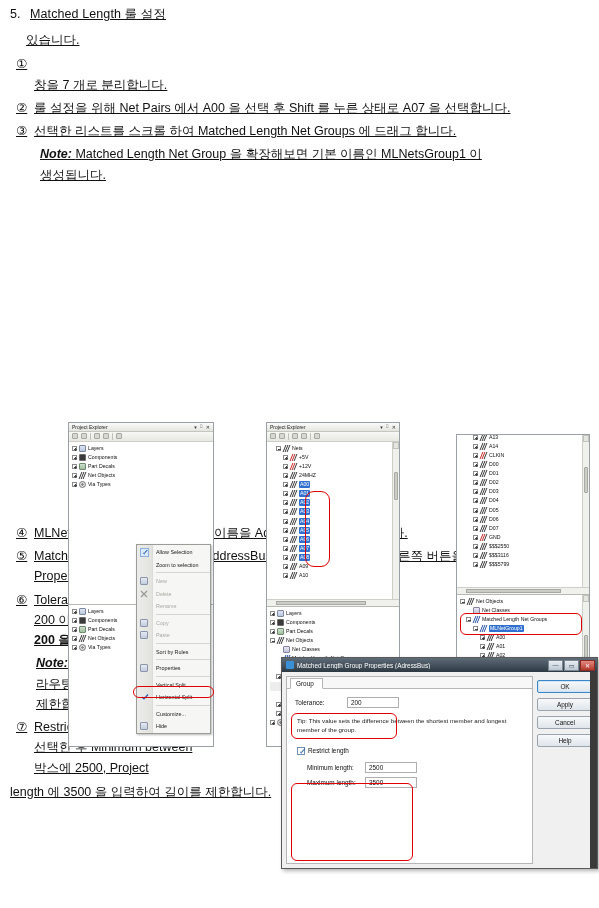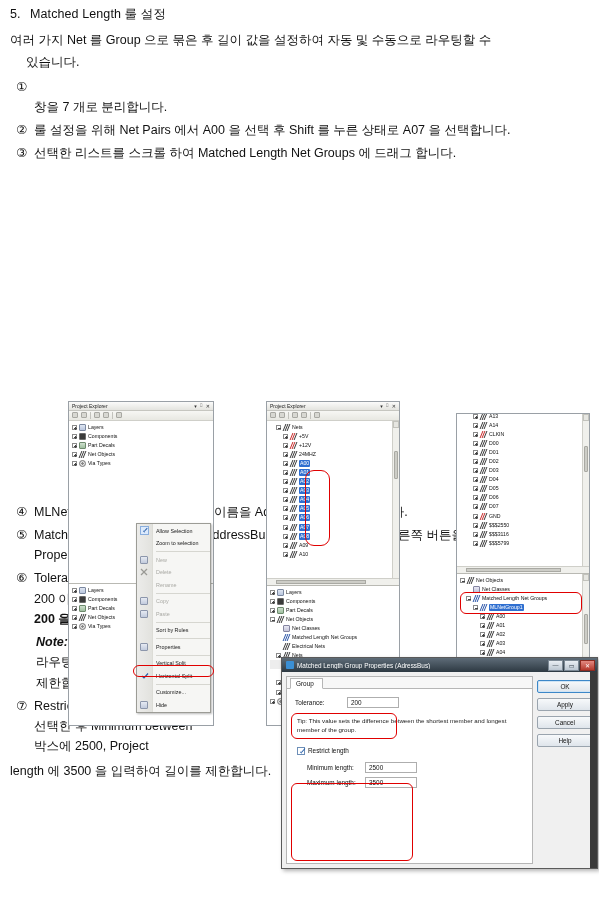--- a/index.html
+++ b/index.html
@@ -7,21 +7,21 @@
   body {
     width:599px; height:908px;
     background:#ffffff;
     font-family:"Liberation Sans","DejaVu Sans",sans-serif;
     color:#111;
     overflow:hidden;
     position:relative;
   }
 
   
-  .doc { padding:6px 4px 0 10px; }
+  .doc { padding:6px 4px 0 10px;text-decoration:underline; }
   .h-line { font-size:12.5px; margin:0 0 7px 0; letter-spacing:.1px; }
   .h-line .num { display:inline-block; width:20px; }
   .para { font-size:12.5px; line-height:1.62; margin:0 0 2px 0; text-align:justify; }
   .para2 { font-size:12.5px; line-height:1.62; margin:0 0 4px 16px; }
 
   .item { display:flex; font-size:12.5px; line-height:1.62; margin:0 0 3px 0; }
   .item .circ { width:24px; flex:0 0 24px; text-align:left; padding-left:6px; }
   .item .body { flex:1; text-align:justify; }
   .sub { margin-left:30px; font-size:12.5px; line-height:1.62; text-align:justify; }
   .note-b { font-weight:bold; font-style:italic; }
@@ -197,41 +197,45 @@
 </style>
 </head>
 <body>
 
 <div class="doc">
 
   <div class="h-line">
     <span class="num">5.</span><span>Matched Length 룰 설정</span>
   </div>
 
-  <div class="para">여러 가지 Net 를 Group 으로 묶은 후 길이 값을 설정하여 자동 및 수동으로 라우팅할 수</div>
   <div class="para2">있습니다.</div>
 
   <div class="item">
     <span class="circ">①</span>
     <span class="body">
       <br>
       <span>창을 7 개로 분리합니다.</span>
     </span>
   </div>
 
   <div class="item">
     <span class="circ">②</span>
     <span class="body">룰 설정을 위해 Net Pairs 에서 A00 을 선택 후 Shift 를 누른 상태로 A07 을 선택합니다.</span>
   </div>
 
   <div class="item">
     <span class="circ">③</span>
     <span class="body">선택한 리스트를 스크롤 하여 Matched Length Net Groups 에 드래그 합니다.</span>
   </div>
 
+  <div class="sub">
+    <span class="note-b">Note:</span>
+    <span>Matched Length Net Group 을 확장해보면 기본 이름인 MLNetsGroup1 이</span><br>
+    <span>생성됩니다.</span>
+  </div>
 </div>
 
 <div class="shots">
 
   <div class="panel" style="left:68px; top:233px; width:146px; height:325px;">
     <div class="pnl-title">
       <span>Project Explorer</span>
       <span class="tgap"></span>
       <span class="tbtn">▾</span>
       <span class="tbtn">⌷</span>

